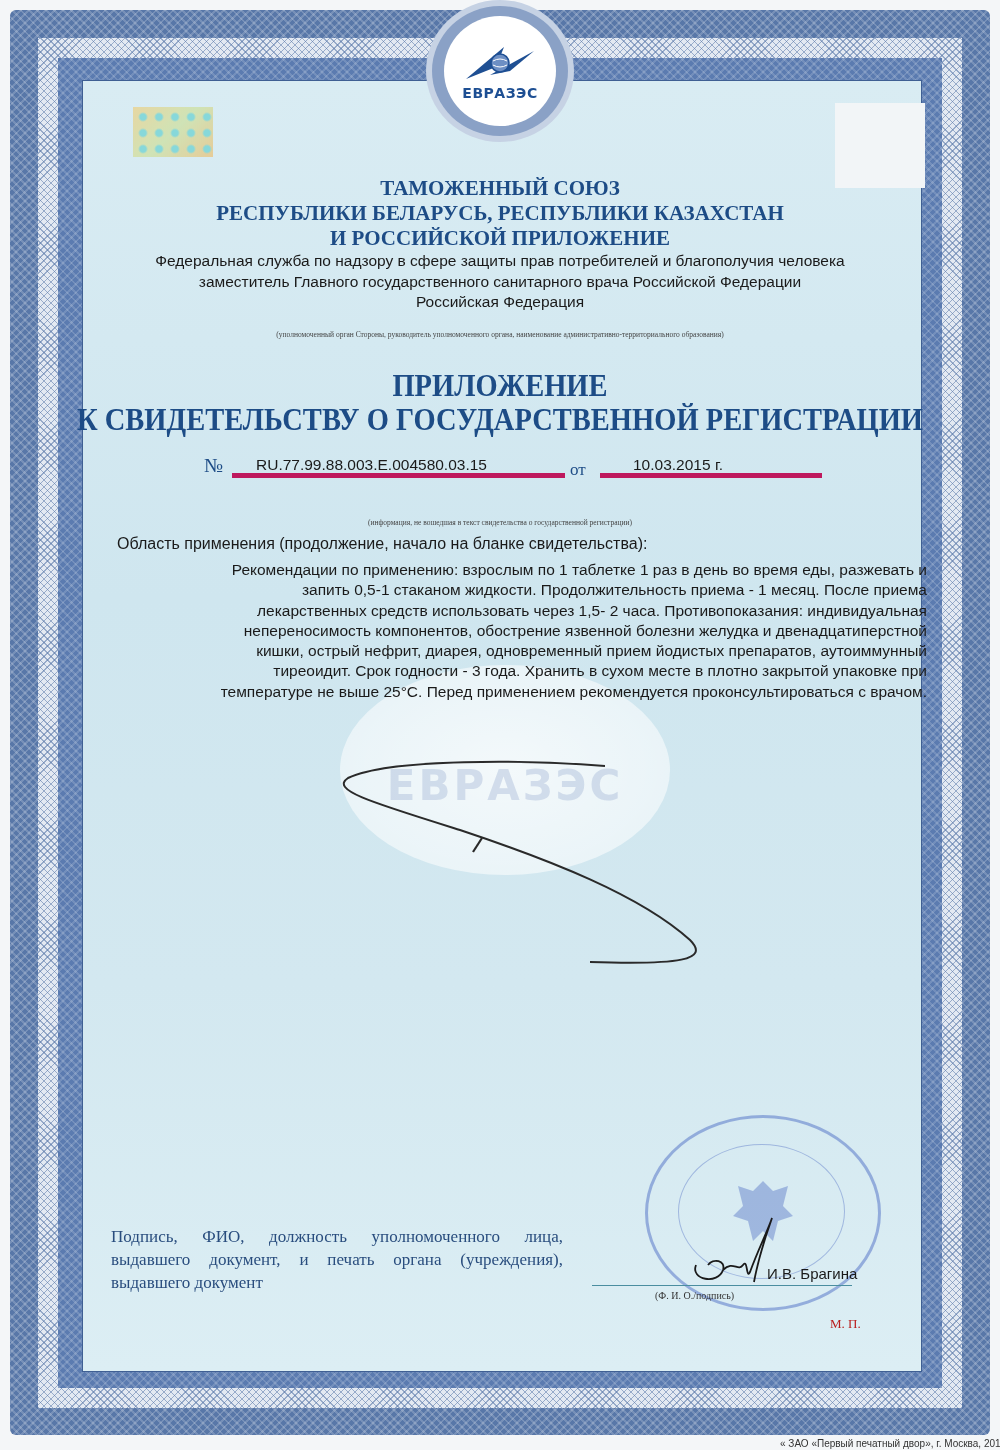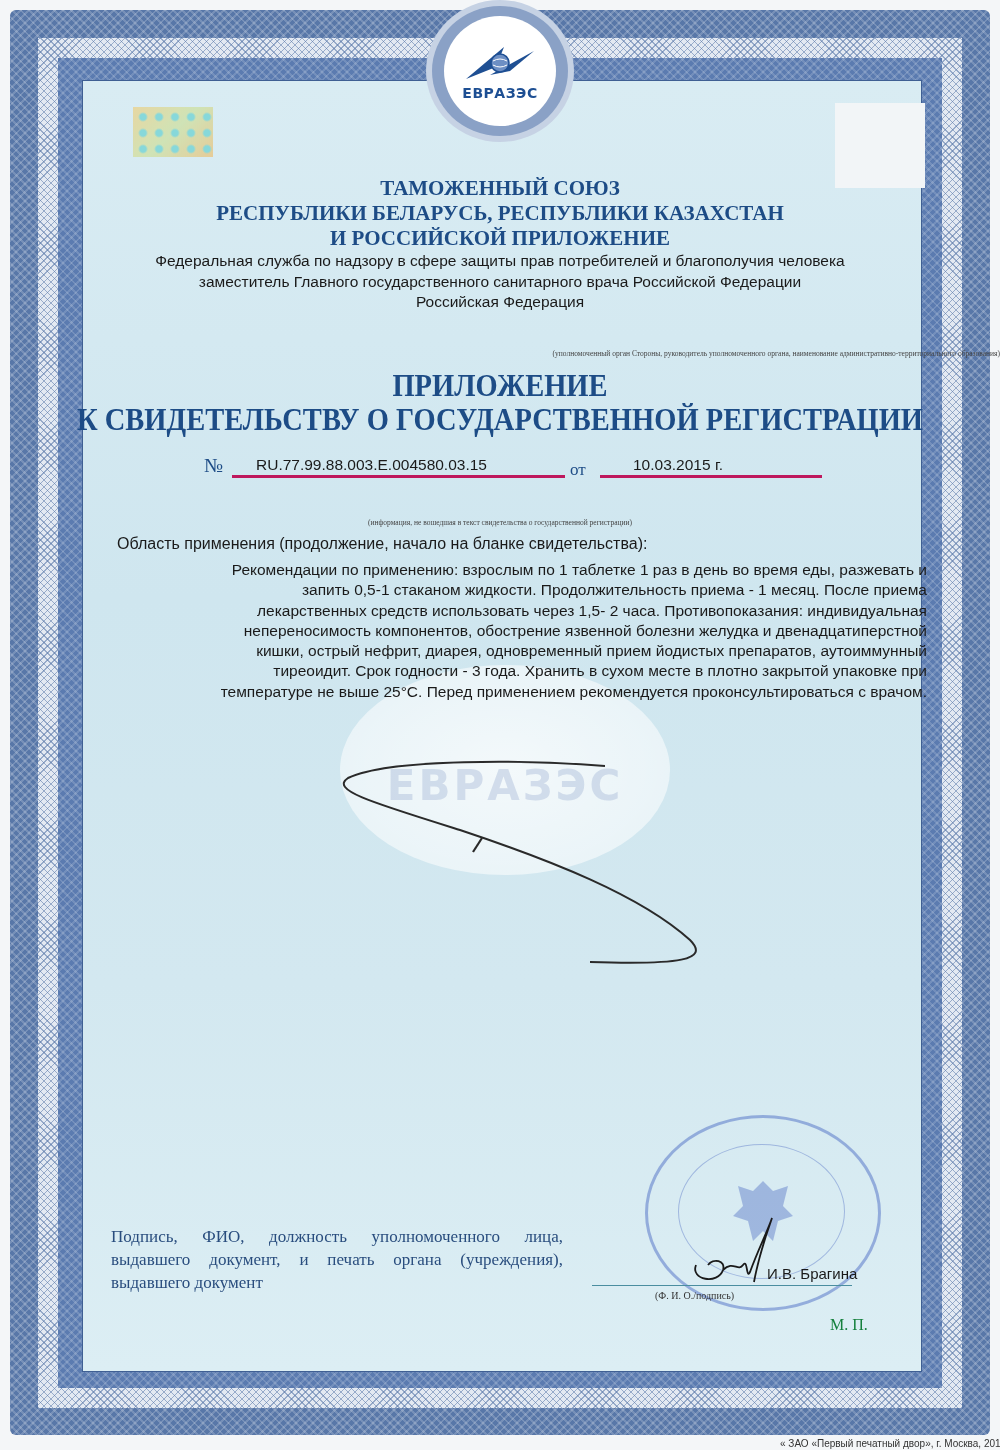--- a/index.html
+++ b/index.html
@@ -73,21 +73,21 @@
   }
   .serif { font-family: "Liberation Serif", serif; }
   .center { position: absolute; left: 0; width: 1000px; text-align: center; }
   .h-union { color: #1d4c86; font-weight: bold; font-size: 21px; line-height: 25px; }
   .agency { color: #1a1a1a; font-size: 15.5px; line-height: 20px; }
   .tiny-caption { color: #444; font-size: 7.5px; }
   .h-appendix { color: #1d4c86; font-weight: bold; font-size: 31px; line-height: 35px; transform: scaleX(0.92); }
   .regline { position: absolute; top: 452px; height: 30px; left: 0; width: 1000px; }
   .reg-label { position: absolute; color: #1d4c86; font-size: 20px; }
   .reg-field {
-    position: absolute; top: 4px; border-bottom: 3px solid #be185d; height: 22px;
+    position: absolute; top: 4px; border-bottom: 5px solid #be185d; height: 22px;
     font-size: 15.5px; color: #1a1a1a;
   }
   .body-block { position: absolute; left: 117px; width: 810px; color: #1a1a1a; }
   .body-title { top: 535px; font-weight: normal; font-size: 16px; }
   .body-text { top: 560px; font-size: 15.5px; line-height: 20.3px; text-align: right; }
   .signature-scribble { position: absolute; left: 330px; top: 750px; }
   .sign-caption {
     position: absolute; left: 111px; top: 1225px; width: 452px;
     color: #294d7e; font-size: 17px; line-height: 23px; text-align: justify;
     text-align-last: left;
@@ -97,21 +97,21 @@
     border-radius: 50%; border: 3px solid rgba(90,120,200,0.55);
   }
   .stamp-inner {
     position: absolute; left: 30px; top: 26px; width: 165px; height: 133px;
     border-radius: 50%; border: 1.5px solid rgba(90,120,200,0.45);
   }
   .eagle { position: absolute; left: 70px; top: 48px; width: 90px; height: 90px; opacity: 0.45; }
   .sig-name { position: absolute; left: 767px; top: 1265px; font-size: 15px; color: #1a1a1a; }
   .sig-line { position: absolute; left: 592px; top: 1285px; width: 260px; border-top: 1.5px solid #4a8ea0; }
   .sig-caption { position: absolute; left: 655px; top: 1290px; font-size: 10px; color: #333; }
-  .mp { position: absolute; left: 830px; top: 1316px; font-size: 16px; color: #15803d; }
+  .mp { position: absolute; left: 830px; top: 1316px; font-size: 13px; color: #b91c1c; }
   .handsig { position: absolute; left: 688px; top: 1210px; }
   .bottom-strip { position: absolute; left: 780px; top: 1438px; font-size: 10px; color: #333; white-space: nowrap; }
 </style>
 </head>
 <body>
 
 <div class="frame-outer"></div>
 <div class="frame-band"></div>
 <div class="frame-inner"></div>
 <div class="paper"></div>
@@ -132,21 +132,21 @@
 </div>
 
 <div class="center serif h-union" style="top:176px;">ТАМОЖЕННЫЙ СОЮЗ</div>
 <div class="center serif h-union" style="top:201px;">РЕСПУБЛИКИ БЕЛАРУСЬ, РЕСПУБЛИКИ КАЗАХСТАН</div>
 <div class="center serif h-union" style="top:226px;">И РОССИЙСКОЙ ПРИЛОЖЕНИЕ</div>
 
 <div class="center agency" style="top:251px;">Федеральная служба по надзору в сфере защиты прав потребителей и благополучия человека</div>
 <div class="center agency" style="top:272px;">заместитель Главного государственного санитарного врача Российской Федерации</div>
 <div class="center agency" style="top:292px;">Российская Федерация</div>
 
-<div class="center serif tiny-caption" style="top:349px;text-align:right;">(уполномоченный орган Стороны, руководитель уполномоченного органа, наименование административно-территориального образования)</div>
+<div class="center serif tiny-caption" style="top:330px;">(уполномоченный орган Стороны, руководитель уполномоченного органа, наименование административно-территориального образования)</div>
 
 <div class="center serif h-appendix" style="top:368px;">ПРИЛОЖЕНИЕ</div>
 <div class="center serif h-appendix" style="top:402px;">К СВИДЕТЕЛЬСТВУ О ГОСУДАРСТВЕННОЙ РЕГИСТРАЦИИ</div>
 
 <div class="regline">
   <span class="reg-label serif" style="left:204px; top:2px;">№</span>
   <span class="reg-field" style="left:232px; width:333px; padding-left:24px; box-sizing:border-box;">RU.77.99.88.003.E.004580.03.15</span>
   <span class="reg-label serif" style="left:570px; top:8px; font-size:17px;">от</span>
   <span class="reg-field" style="left:600px; width:222px; padding-left:33px; box-sizing:border-box;">10.03.2015 г.</span>
 </div>

